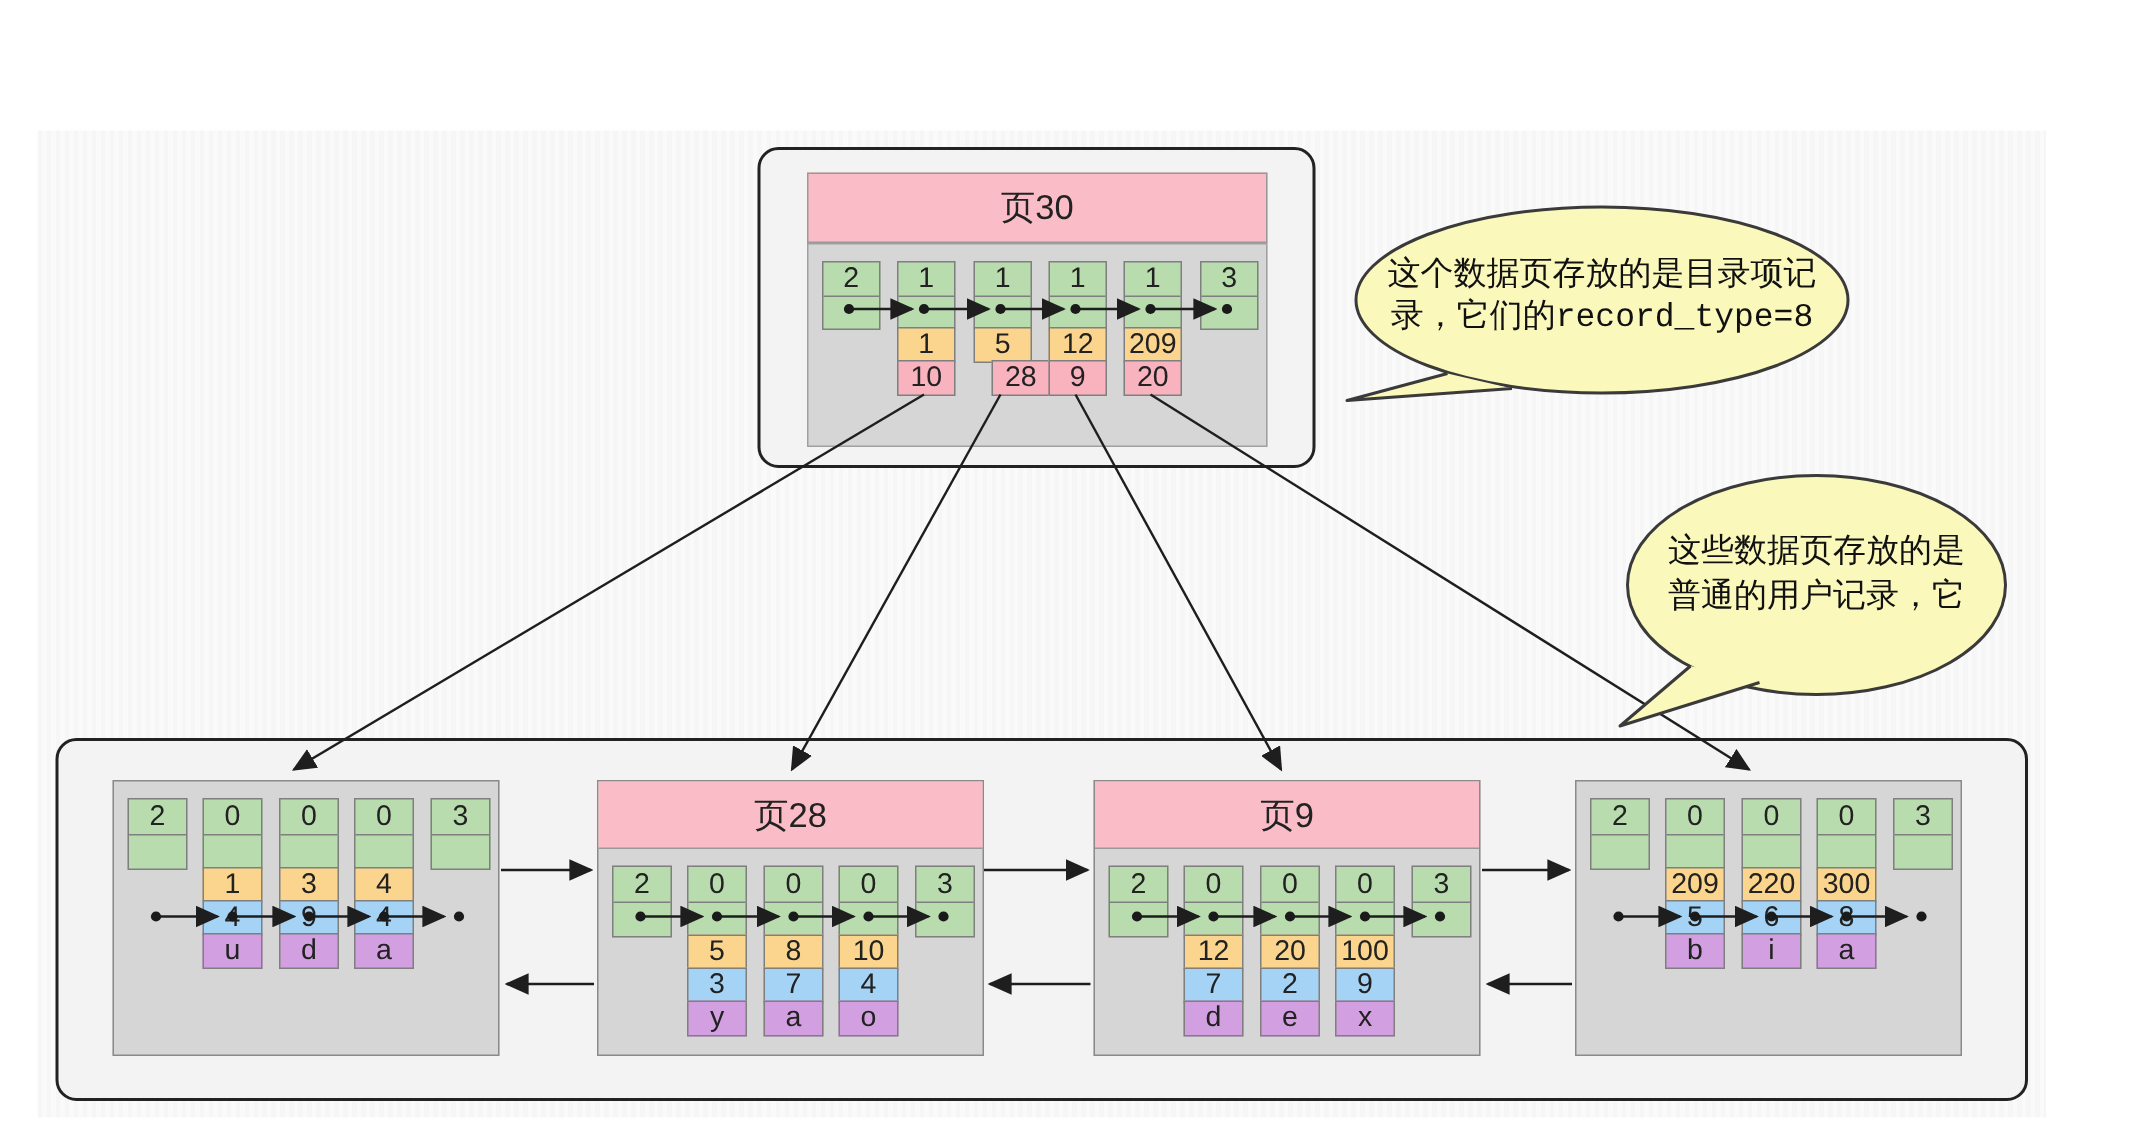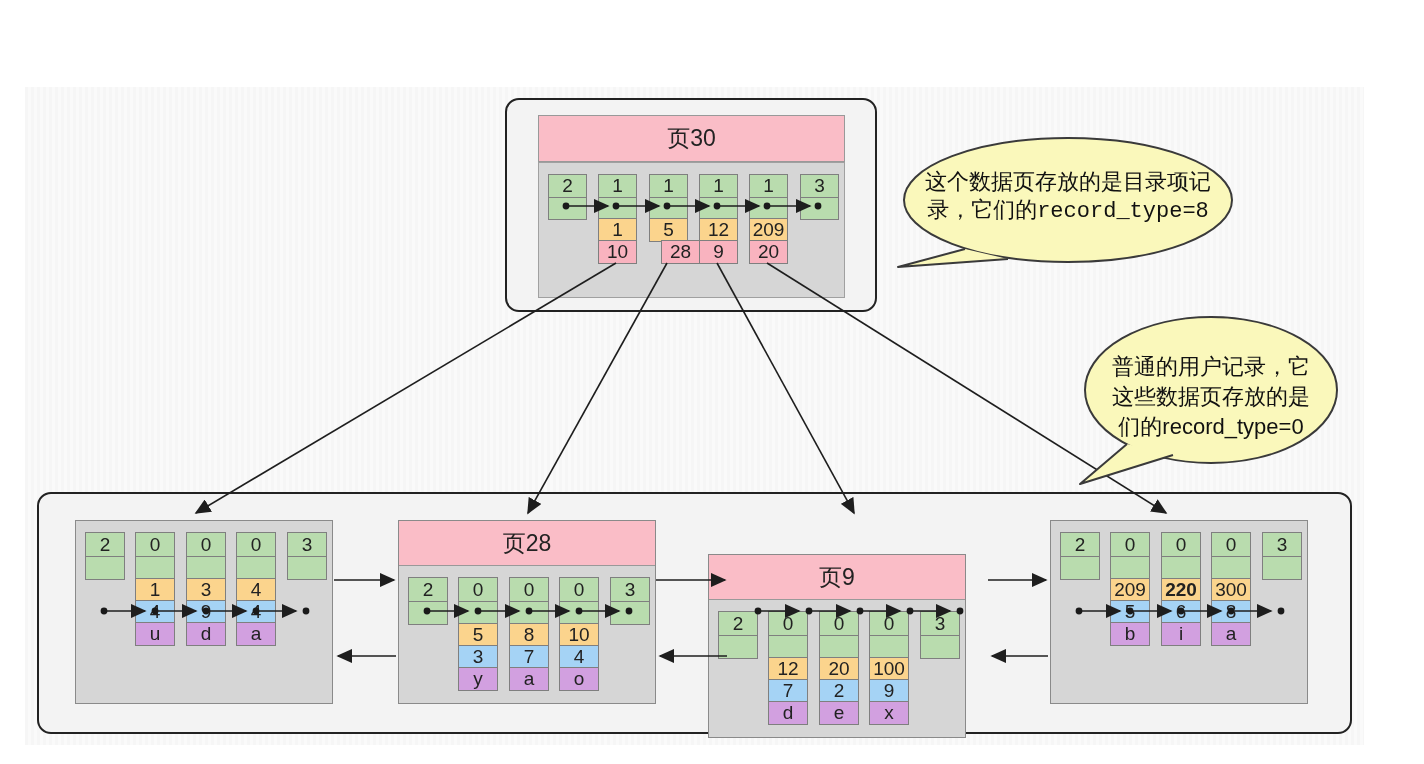--- a/index.html
+++ b/index.html
@@ -153,21 +153,21 @@
       <div class="scell orange" style="left:160px;top:57px;">10</div>
       <div class="scell bluec" style="left:160px;top:79px;">4</div>
       <div class="scell purplec" style="left:160px;top:101px;">o</div>
       <div class="gcell" style="left:211px;top:11px;">
         <div class="gval">3</div>
         <div class="gdot"></div>
         </div>
     </div>
   </div>
 
-  <div class="page" style="left:708px;margin-top:34px;">
+  <div class="page" style="left:729px;">
     <div class="hd">
       <span>页9</span>
       </div>
     <div class="bd">
       <div class="gcell" style="left:9px;top:11px;">
         <div class="gval">2</div>
         <div class="gdot"></div>
         </div>
       <div class="gcell" style="left:59px;top:11px;">
         <div class="gval">0</div>
@@ -207,21 +207,21 @@
         <div class="gval">0</div>
         <div class="gdot"></div>
         </div>
       <div class="scell orange" style="left:59px;top:57px;">209</div>
       <div class="scell bluec" style="left:59px;top:79px;">5</div>
       <div class="scell purplec" style="left:59px;top:101px;">b</div>
       <div class="gcell" style="left:110px;top:11px;">
         <div class="gval">0</div>
         <div class="gdot"></div>
         </div>
-      <div class="scell orange" style="left:110px;top:57px;font-weight:bold;">220</div>
+      <div class="scell orange" style="left:110px;top:57px;">220</div>
       <div class="scell bluec" style="left:110px;top:79px;">6</div>
       <div class="scell purplec" style="left:110px;top:101px;">i</div>
       <div class="gcell" style="left:160px;top:11px;">
         <div class="gval">0</div>
         <div class="gdot"></div>
         </div>
       <div class="scell orange" style="left:160px;top:57px;">300</div>
       <div class="scell bluec" style="left:160px;top:79px;">8</div>
       <div class="scell purplec" style="left:160px;top:101px;">a</div>
       <div class="gcell" style="left:211px;top:11px;">
@@ -324,18 +324,17 @@
       <path d="M 1127 444 L 1080 484 L 1173 455 Z" fill="#faf8bb"></path>
       <path d="M 1127 444 L 1080 484 L 1173 455" fill="none" stroke="#3a3a3a" stroke-width="2" stroke-linejoin="round"></path>
     </g>
   </svg>
 
   <div class="callout-text ct1">
     <div>这个数据页存放的是目录项记</div>
     <div>录，它们的record_type=8</div>
   </div>
   <div class="callout-text ct2">
+    <div>这些数据页存放的是</div>
     <div>普通的用户记录，它</div>
-    <div>这些数据页存放的是</div>
-    <div>们的record_type=0</div>
   </div>
 
 </div>
 
 </body></html>

